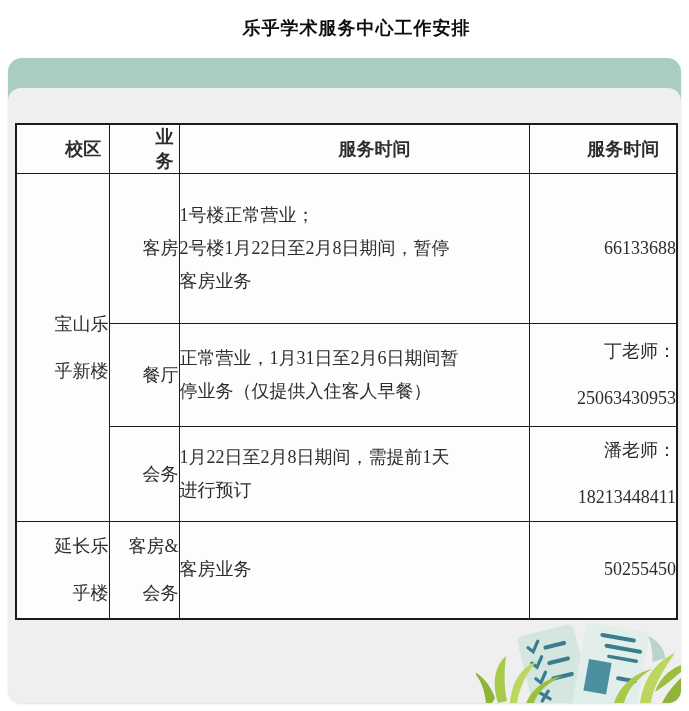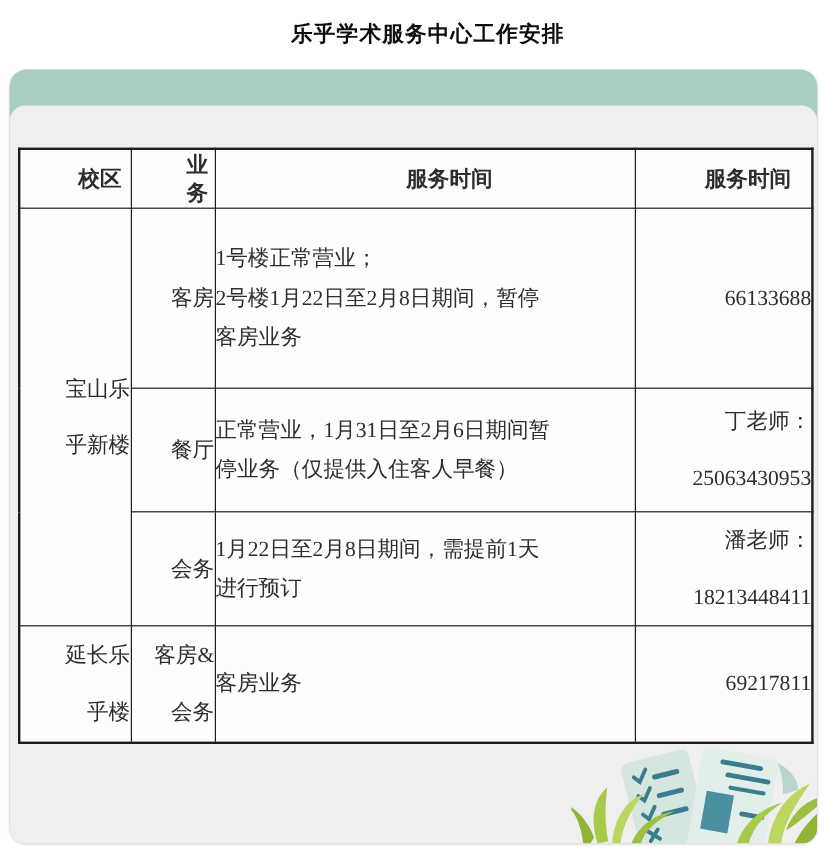--- a/index.html
+++ b/index.html
@@ -126,21 +126,21 @@
 进行预订</td>
           <td class="phone-cell">潘老师：
 18213448411</td>
         </tr>
         <tr class="row-yanchang">
           <td class="campus-cell">延长乐
 乎楼</td>
           <td class="business-cell">客房&amp;
 会务</td>
           <td class="hours-cell">客房业务</td>
-          <td class="phone-cell">69217811</td>
+          <td class="phone-cell">50255450</td>
         </tr>
       </tbody>
     </table>
 
     <svg class="illus" viewBox="0 0 205 80" aria-hidden="true">
 
       <g transform="translate(78,42) rotate(-14)">
         <rect x="-30" y="-36" width="58" height="84" rx="6" fill="#d5e6e0"></rect>
         <g stroke="#3a7d8d" stroke-width="3.2" fill="none" stroke-linecap="round">
           <path d="M-21,-23 l4,5 7,-9"></path>

